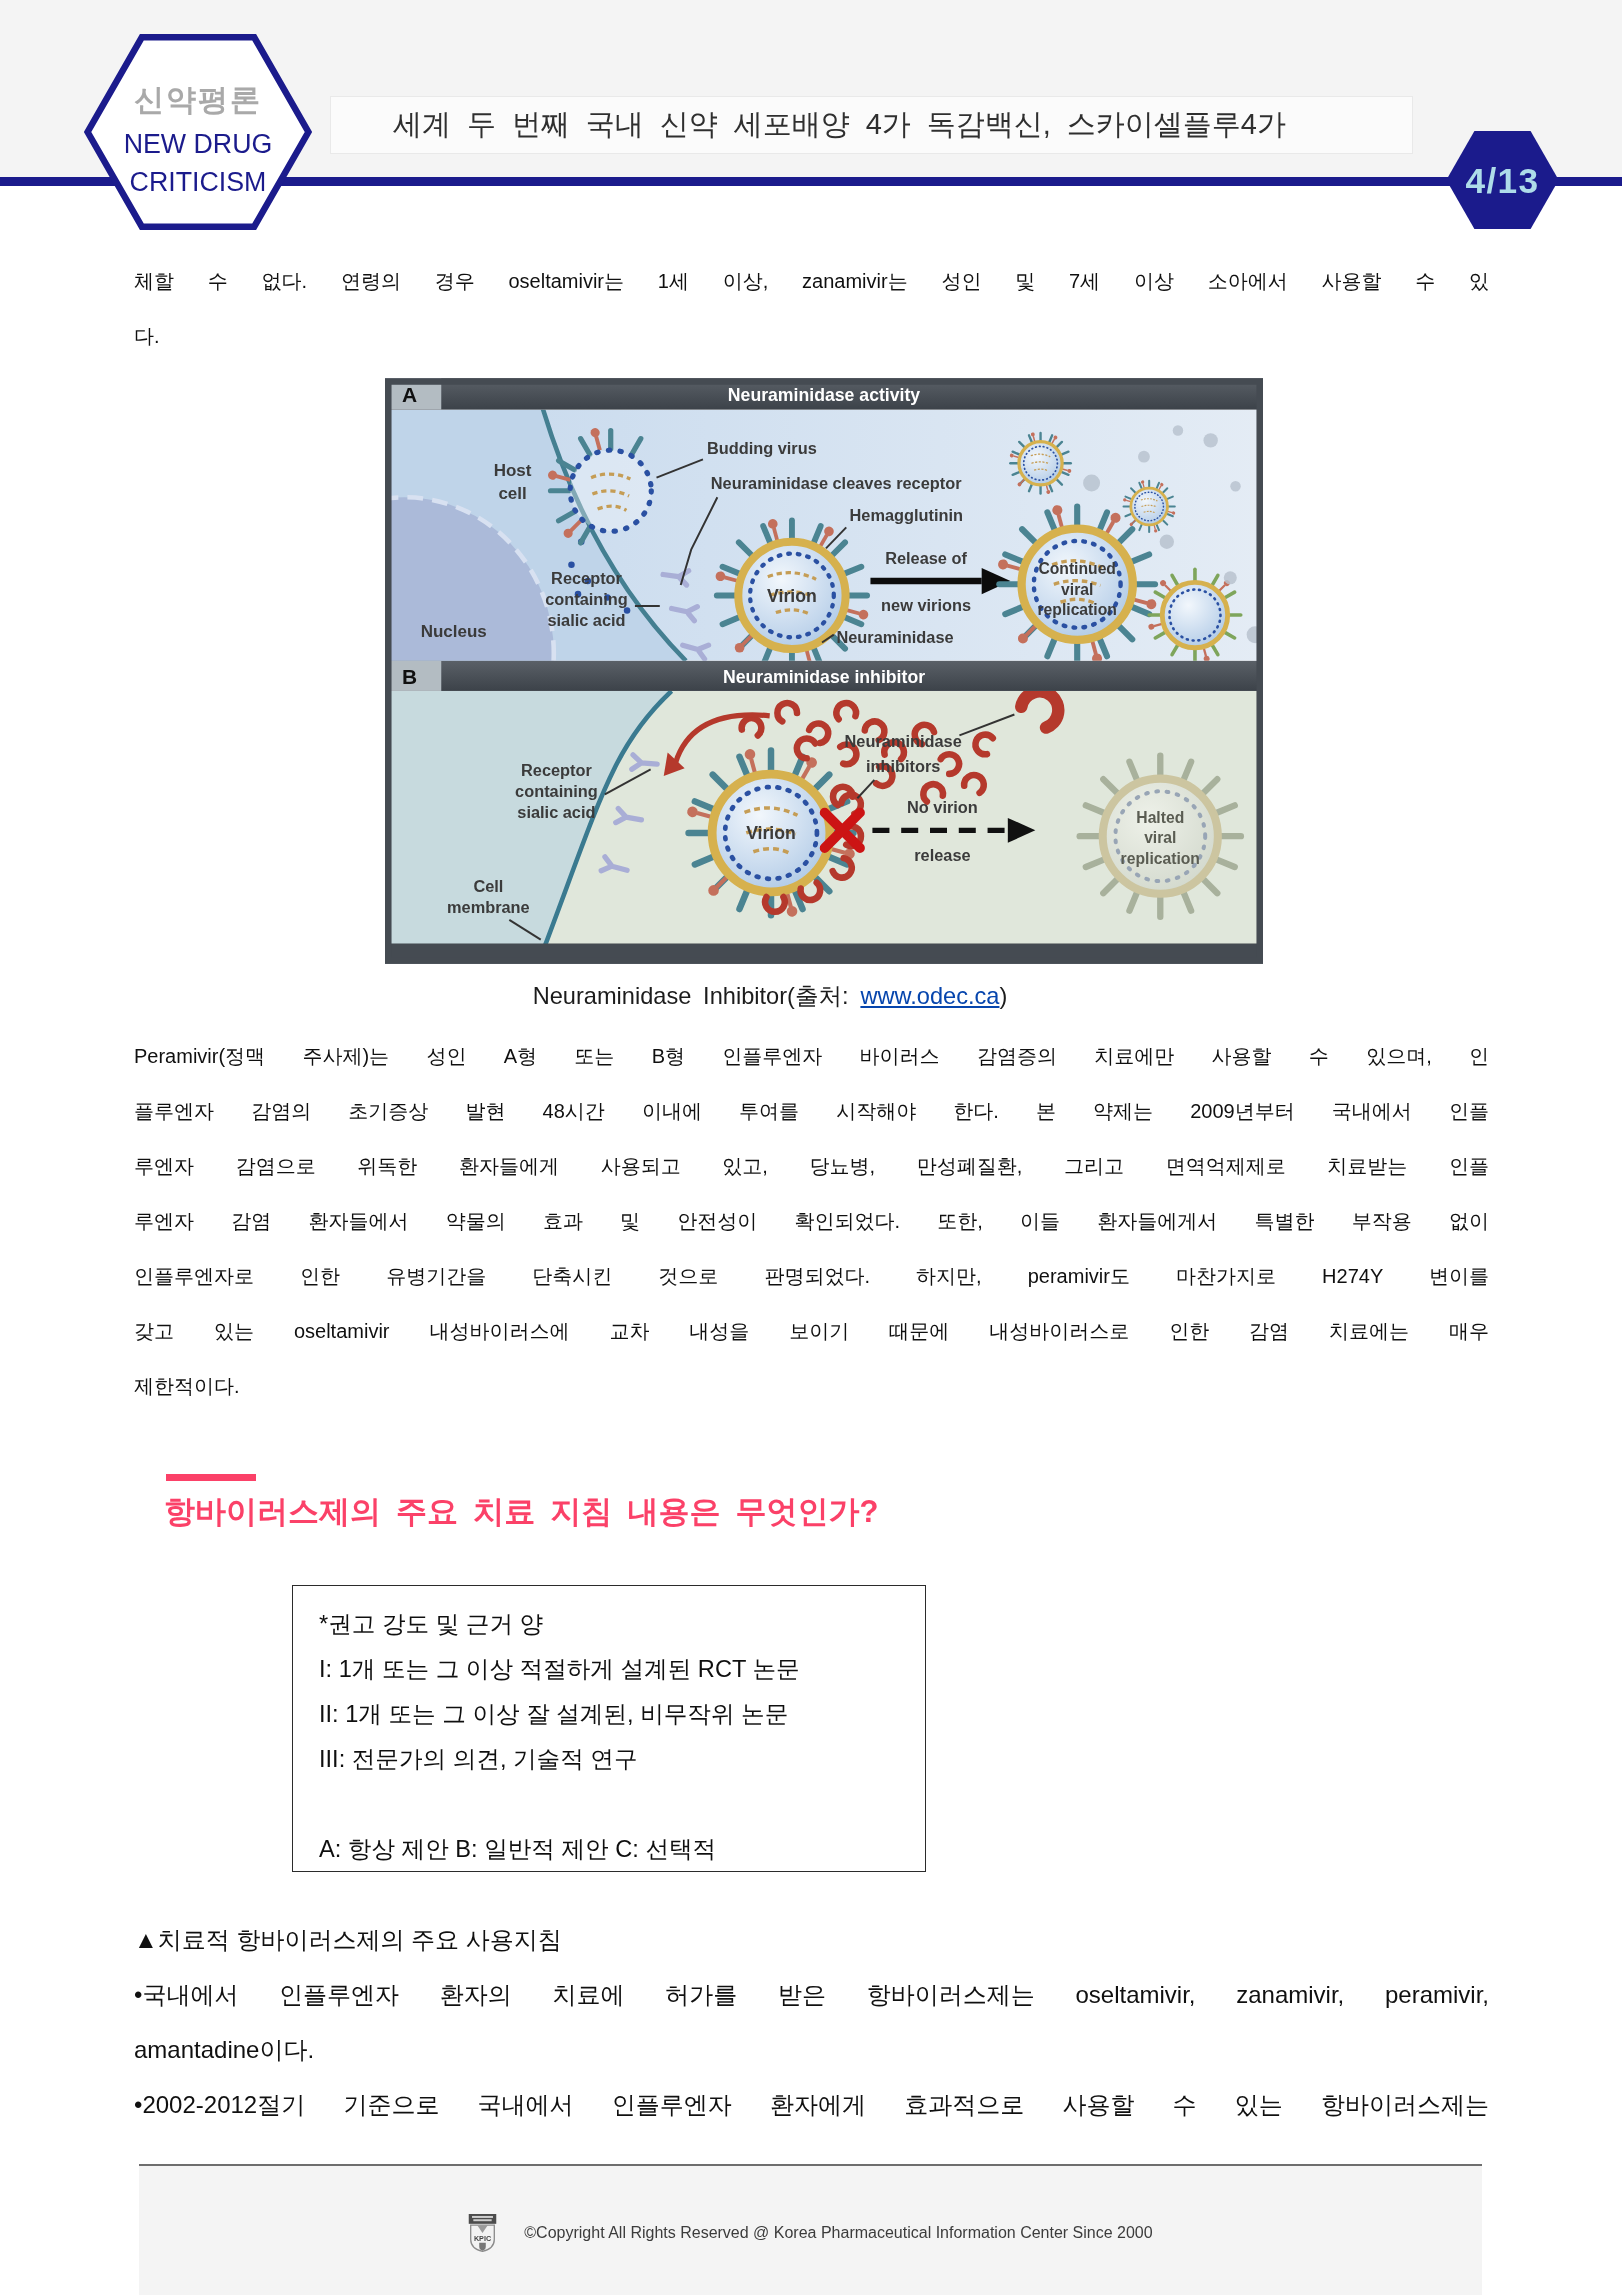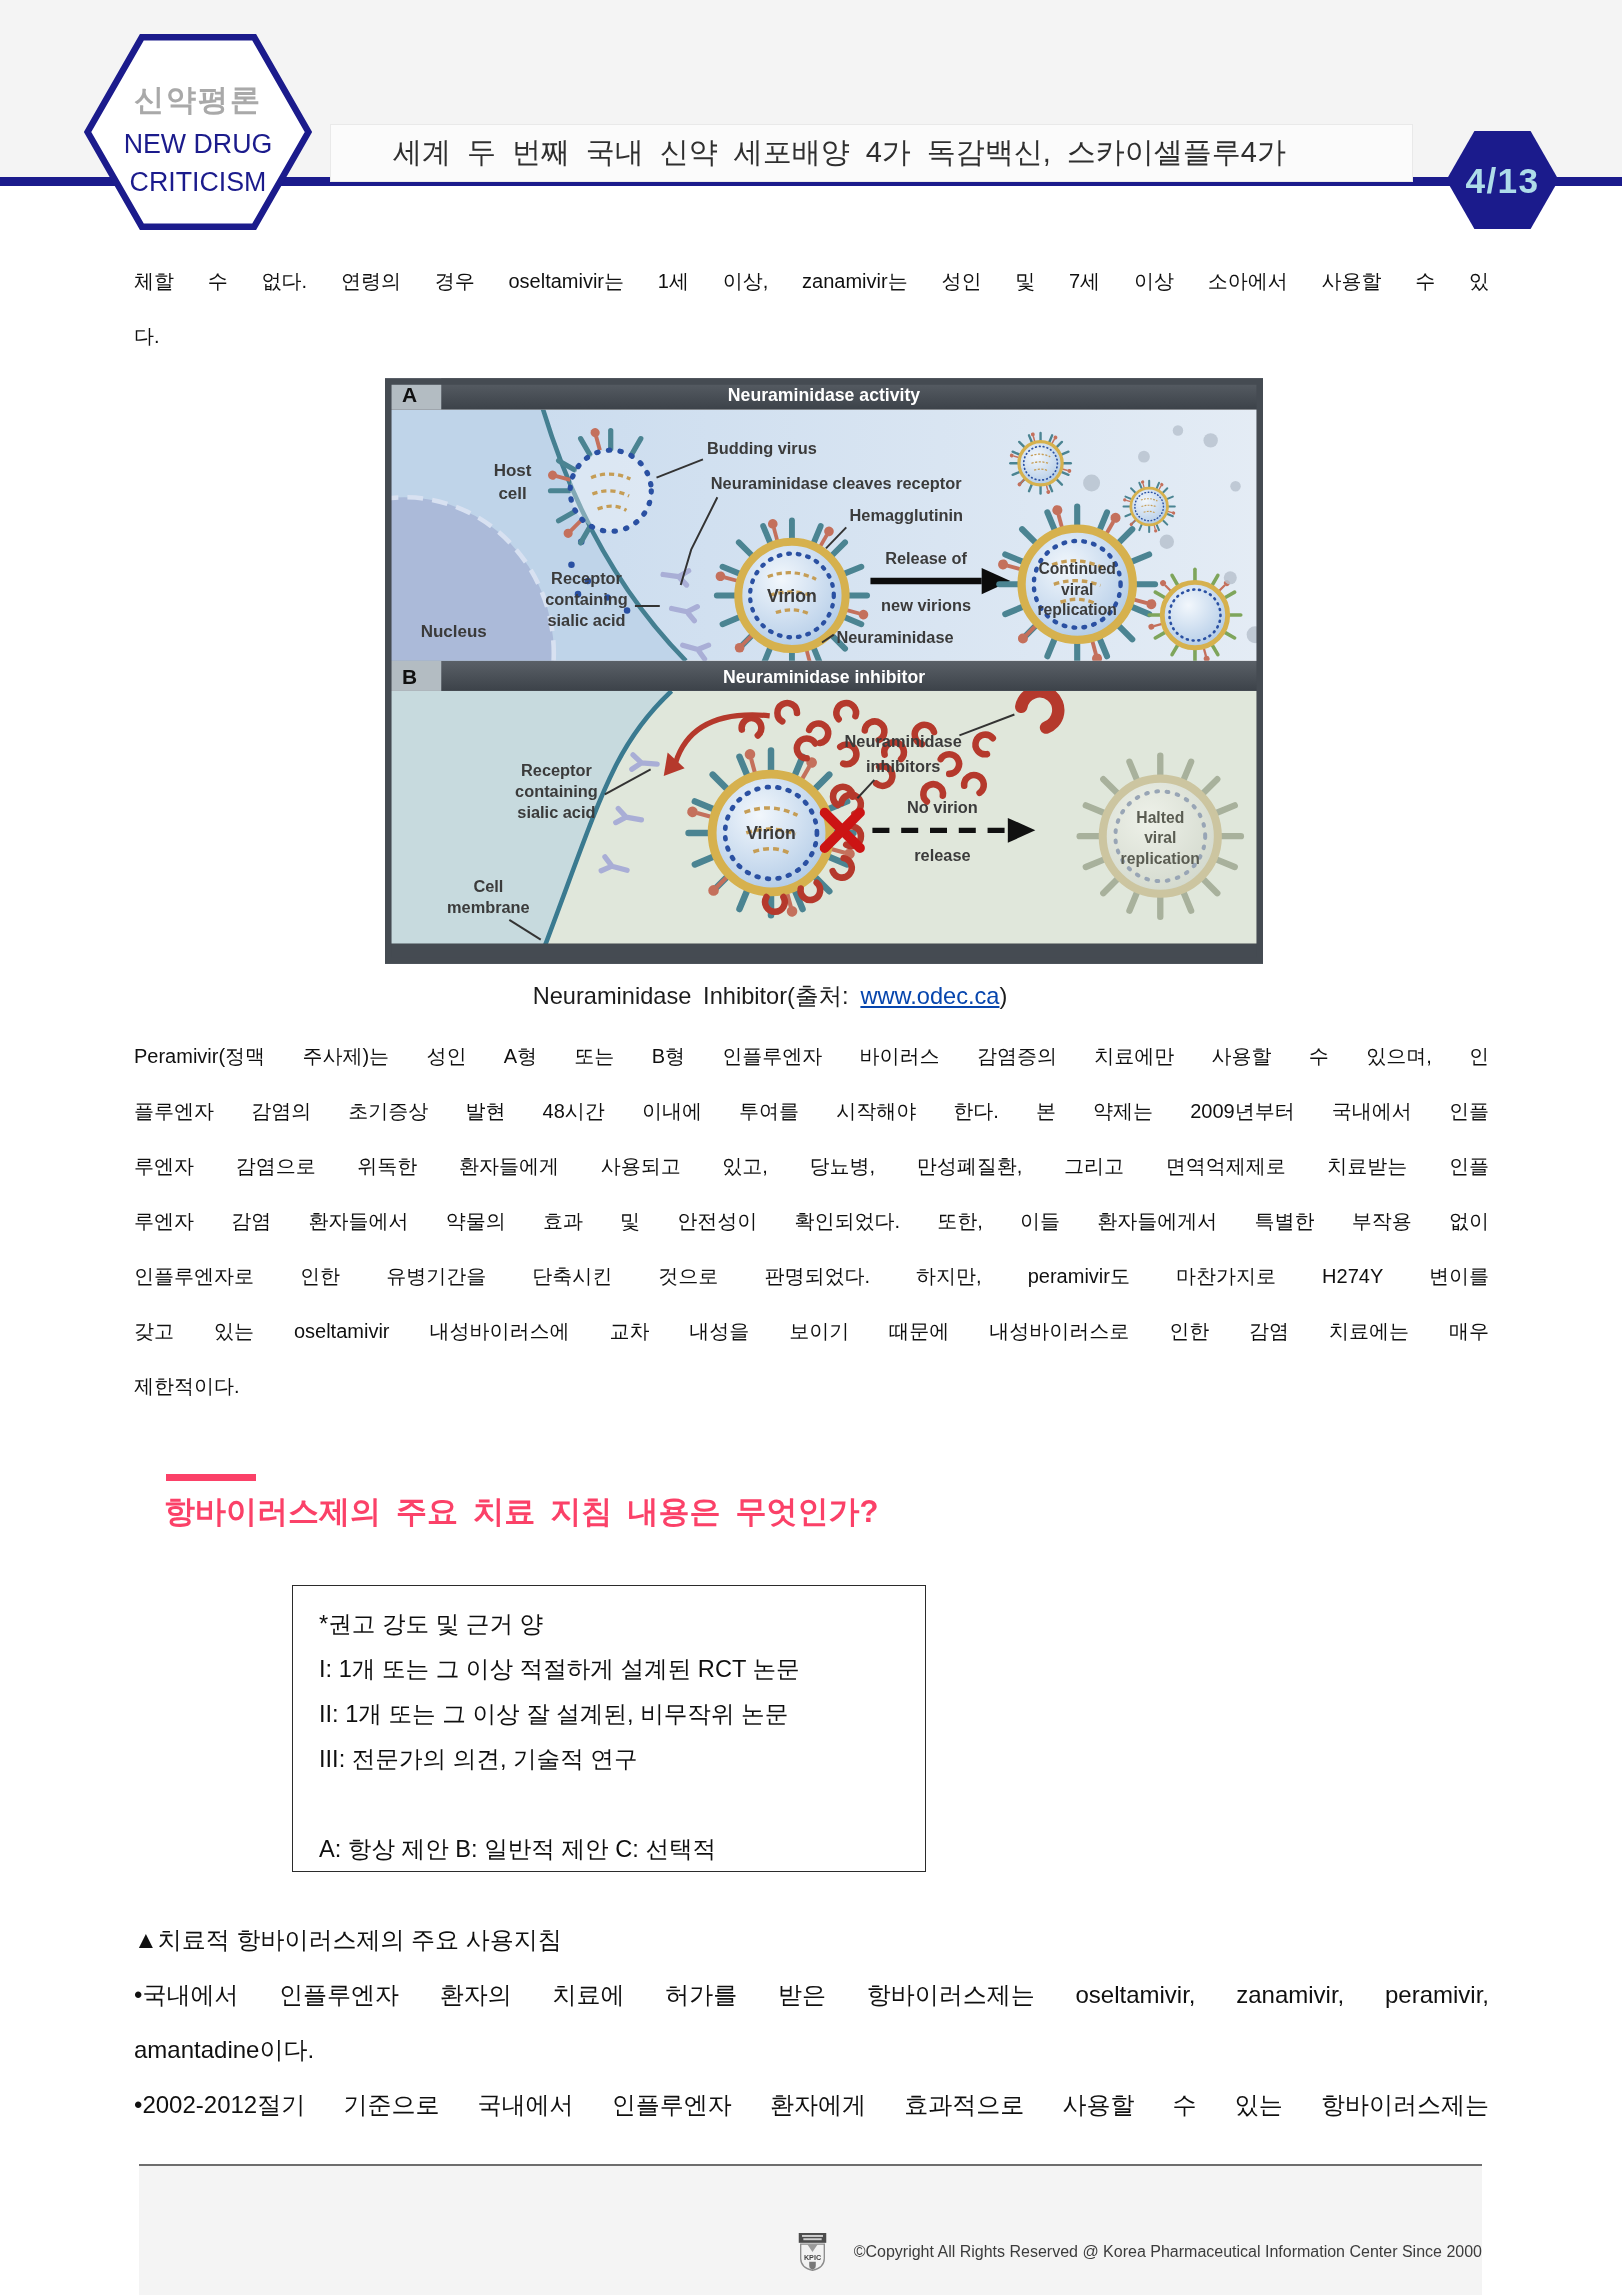--- a/index.html
+++ b/index.html
@@ -1,20 +1,20 @@
 <!DOCTYPE html>
 <html style="font-size:10.5px"><head>
 <meta charset="utf-8">
 <style>
   html,body{margin:0;padding:0;background:#e9e9e9;}
   .page{position:relative;width:1623px;height:2295px;background:#ffffff;overflow:hidden;
         font-family:"Liberation Sans",sans-serif;}
   .top-band{position:absolute;left:0;top:0;width:1623px;height:181px;background:#f4f4f4;}
   .navy-line{position:absolute;left:0;top:177px;width:1623px;height:9.2px;background:#1b1b8c;}
-  .title-box{position:absolute;left:330px;top:124px;width:1083px;height:58px;background:#fbfbfb;
+  .title-box{position:absolute;left:330px;top:96px;width:1083px;height:58px;background:#fbfbfb;
              border:1.3px solid #e9e9e9;box-sizing:border-box;display:flex;align-items:center;
              padding-left:62px;font-size:29px;color:#2f2f2f;word-spacing:7.9px;}
   .logo-hex{position:absolute;left:84px;top:34px;width:228px;height:196px;}
   .page-badge{position:absolute;left:1446px;top:131px;width:113px;height:98px;}
   .para{position:absolute;left:134px;width:1355px;font-size:20px;color:#101010;}
   .tline{height:55px;line-height:55px;text-align:justify;text-align-last:left;overflow:hidden;}
   .tline.stretch{text-align-last:justify;}
   .p1{top:254px;}
   .p2{top:1029px;}
   .figure-wrap{position:absolute;left:385px;top:378px;width:878px;height:586px;}
@@ -23,21 +23,21 @@
   .caption a{color:#0645ad;text-decoration:underline;cursor:pointer;}
   .accent-bar{position:absolute;left:166px;top:1474px;width:90px;height:7.2px;background:#fb4168;}
   .section-heading{position:absolute;left:164px;top:1491px;width:1341px;font-size:31px;font-weight:bold;
                    color:#fb4168;word-spacing:6.5px;}
   .info-box{position:absolute;left:292px;top:1585px;width:634px;height:287px;border:1.3px solid #2b2b2b;
             box-sizing:border-box;padding:15.7px 13px 0 26px;font-size:23.6px;color:#0f0f0f;}
   .info-box .tline{height:45px;line-height:45px;text-align:right;text-align-last:left;}
   .guide{position:absolute;left:134px;top:1912px;width:1355px;font-size:24px;color:#101010;}
   .footer{position:absolute;left:139px;top:2164px;width:1343px;height:132px;background:#f4f4f4;
           border-top:2px solid #6e6e6e;box-sizing:border-box;}
-  .footer-inner{display:flex;align-items:center;justify-content:flex-end;gap:27px;margin-top:67px;}
+  .footer-inner{display:flex;align-items:center;justify-content:center;gap:27px;margin-top:48px;}
   .kpic-logo{width:29px;height:38px;flex:0 0 auto;}
   .footer-text{font-size:16px;color:#3c3c3c;}
   svg text{font-family:"Liberation Sans",sans-serif;}
 </style>
 </head>
 <body>
 
 <div class="page">
 
   <div class="top-band"></div>

